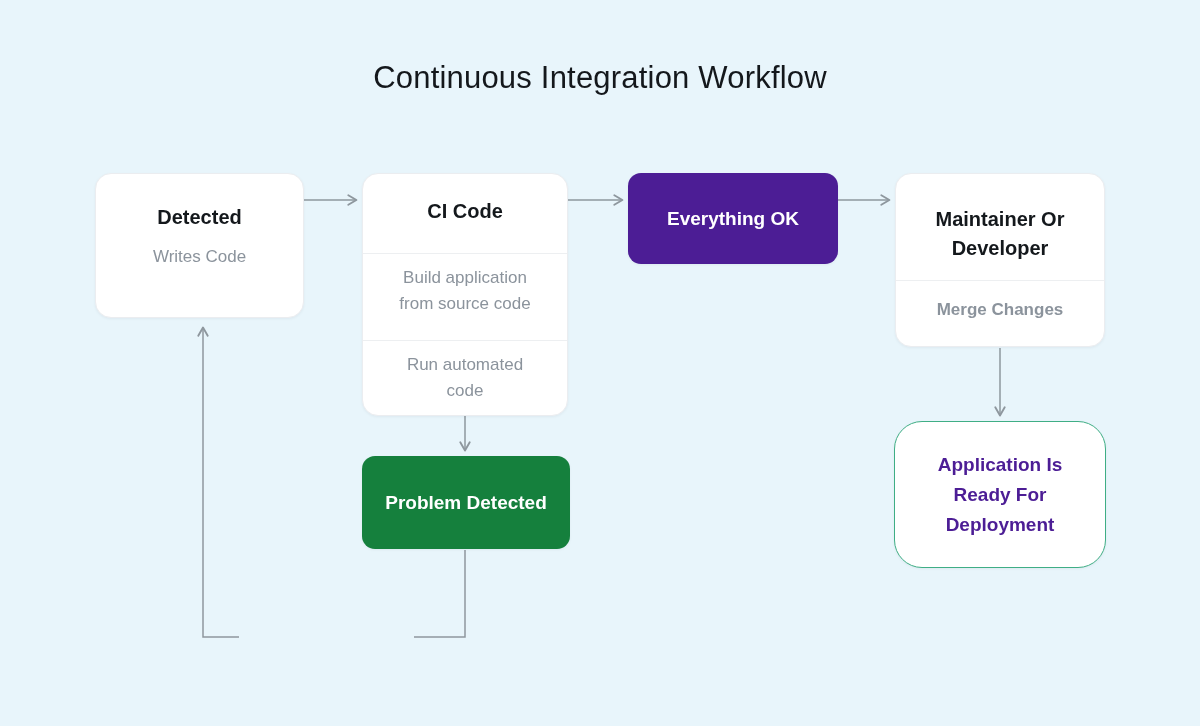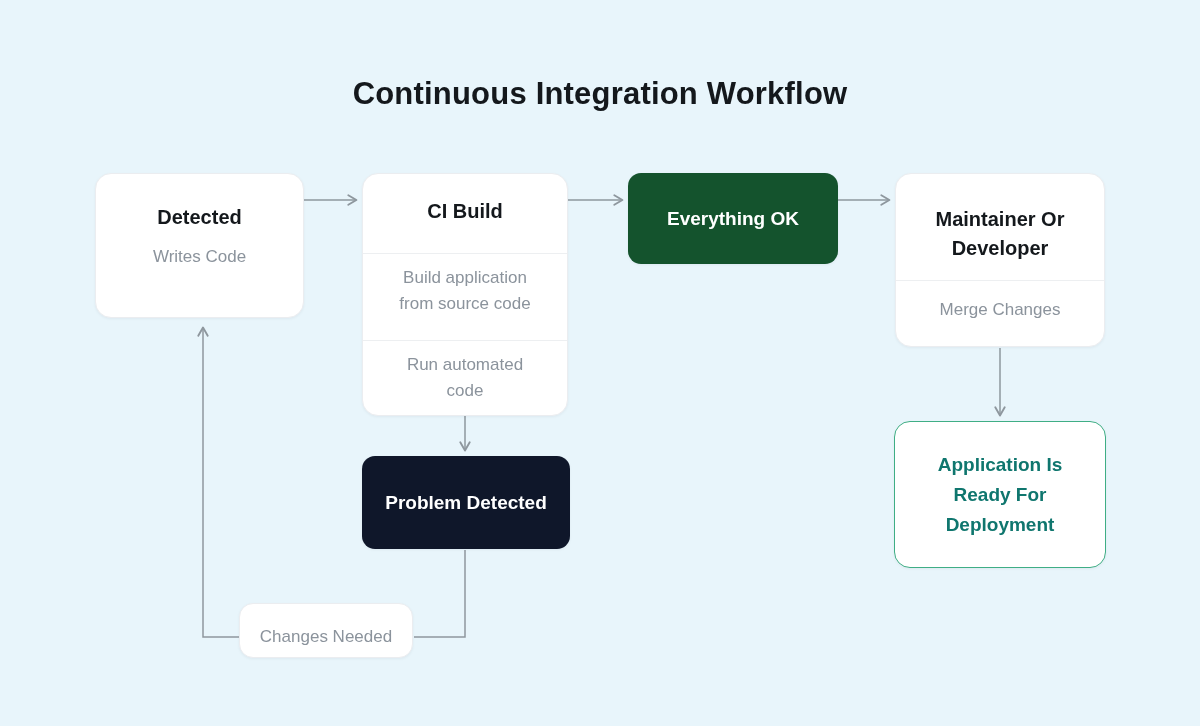--- a/index.html
+++ b/index.html
@@ -5,23 +5,23 @@
   html, body { margin: 0; padding: 0; }
   body {
     width: 1200px; height: 726px;
     font-family: "Liberation Sans", sans-serif;
     background: #e8f5fb;
     overflow: hidden;
   }
   .canvas { position: relative; width: 1200px; height: 726px; }
 
   .diagram-title {
-    position: absolute; left: 0; top: 76px; width: 1200px;
+    position: absolute; left: 0; top: 60px; width: 1200px;
     text-align: center;
-    font-size: 31px; font-weight: 700; color: #14181c;
+    font-size: 31px; font-weight: 400; color: #14181c;
     letter-spacing: 0.2px;
   }
 
   .connectors { position: absolute; left: 0; top: 0; z-index: 0; }
 
   .node {
     position: absolute; z-index: 1;
     background: #ffffff;
     border: 1px solid #ebedf0;
     border-radius: 16px;
@@ -45,42 +45,42 @@
   
   .node-ci { left: 362px; top: 173px; width: 206px; height: 243px;
     display: flex; flex-direction: column; }
   .node-ci .s1 { height: 75px; padding-top: 6px; }
   .node-ci .s2 { height: 84px; }
   .node-ci .s3 { height: 84px; }
   .node-ci .sub span { display: inline-block; max-width: 148px; }
 
   
   .node-ok { left: 628px; top: 173px; width: 210px; height: 91px;
-    background: #14532d; border: none; border-radius: 13px;
+    background: #4c1d95; border: none; border-radius: 13px;
     display: flex; align-items: center; justify-content: center;
     color: #ffffff; font-size: 19px; font-weight: 700; }
 
   
   .node-maintainer { left: 895px; top: 173px; width: 210px; height: 174px;
     display: flex; flex-direction: column; }
   .node-maintainer .s1 { height: 102px; padding-top: 26px; }
   .node-maintainer .s1 span { display: inline-block; max-width: 170px; line-height: 29px; }
-  .node-maintainer .s2 { height: 72px; padding-bottom: 8px; }
+  .node-maintainer .s2 { height: 72px; padding-bottom: 8px; font-weight: bold; }
 
   
   .node-problem { left: 362px; top: 456px; width: 208px; height: 93px;
-    background: #0f172a; border: none; border-radius: 13px;
+    background: #15803d; border: none; border-radius: 13px;
     display: flex; align-items: center; justify-content: center;
     color: #ffffff; font-size: 19px; font-weight: 700; }
 
   
   .node-ready { left: 894px; top: 421px; width: 212px; height: 147px;
-    border: 1.5px solid #3fae85; border-radius: 16px;
+    border: 1.5px solid #3fae85; border-radius: 28px;
     display: flex; align-items: center; justify-content: center;
-    text-align: center; color: #0f766e; font-size: 19px; font-weight: 700;
+    text-align: center; color: #4c1d95; font-size: 19px; font-weight: 700;
     line-height: 30px; }
   .node-ready span { display: inline-block; max-width: 158px; }
 
   
   .node-changes { left: 239px; top: 603px; width: 174px; height: 55px;
     border-radius: 14px;
     display: flex; align-items: center; justify-content: center; }
   .node-changes .sub { line-height: 20px; }
 </style>
 </head>
@@ -106,21 +106,21 @@
       <path d="M239,637 H203 V328" marker-end="url(#arrow)"></path>
     </g>
   </svg>
 
   <div class="node node-developer">
     <div class="hdr">Detected</div>
     <div class="sub">Writes Code</div>
   </div>
 
   <div class="node node-ci">
-    <div class="section s1 hdr">CI Build</div>
+    <div class="section s1 hdr">CI Code</div>
     <div class="section s2 sub">
       <span>Build application from source code</span>
     </div>
     <div class="section s3 sub">
       <span>Run automated code</span>
     </div>
   </div>
 
   <div class="node node-ok">
     <span>Everything OK</span>
@@ -134,17 +134,14 @@
   </div>
 
   <div class="node node-problem">
     <span>Problem Detected</span>
   </div>
 
   <div class="node node-ready">
     <span>Application Is Ready For Deployment</span>
   </div>
 
-  <div class="node node-changes">
-    <div class="sub">Changes Needed</div>
-  </div>
 
 </div>
 
 </body></html>

